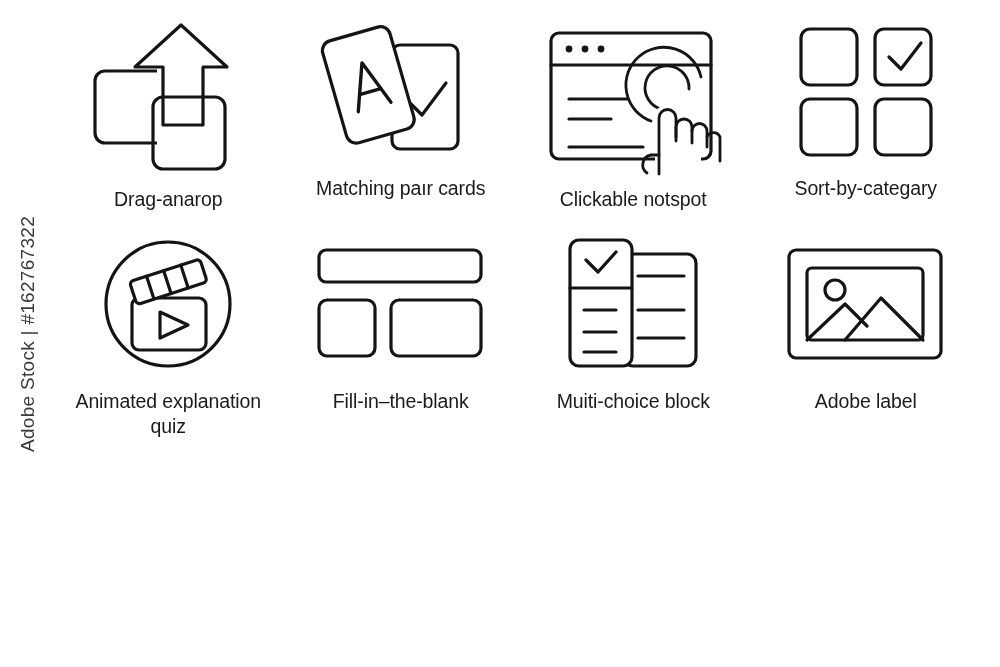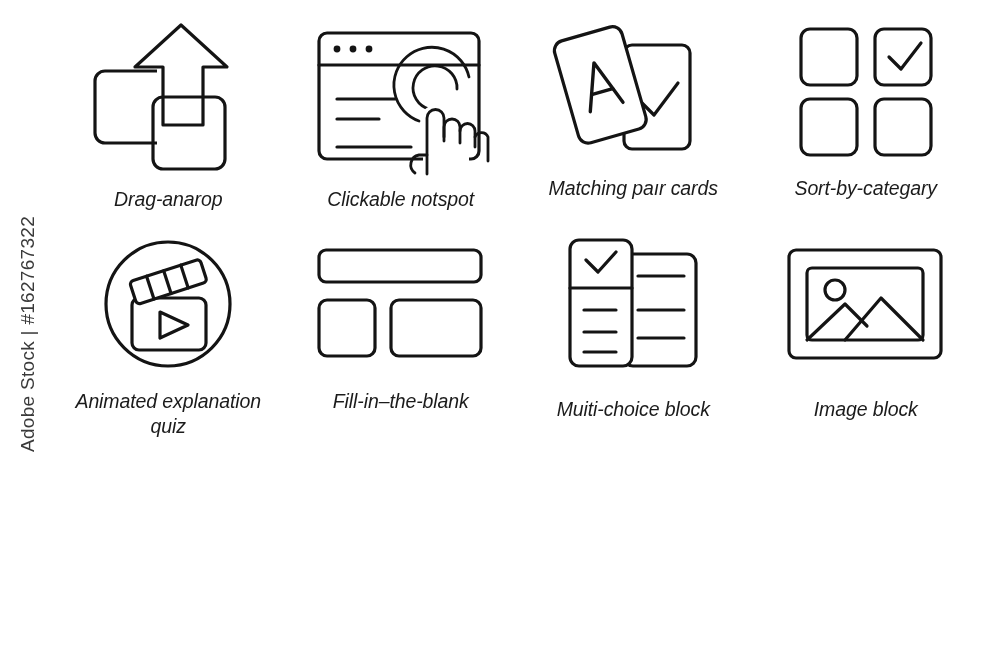--- a/index.html
+++ b/index.html
@@ -42,21 +42,20 @@
   
   .grid {
     position: absolute;
     left: 52px;
     top: 16px;
     width: 930px;
     height: 640px;
     display: grid;
     grid-template-columns: repeat(4, 1fr);
     grid-template-rows: repeat(3, 1fr);
-    font-style: italic;
   }
   .cell {
     display: flex;
     flex-direction: column;
     align-items: center;
     justify-content: flex-start;
   }
   .icon-box {
     width: 180px;
     height: 160px;
@@ -77,21 +76,21 @@
     max-width: 215px;
     font-family: "Liberation Sans", sans-serif;
     letter-spacing: -0.1px;
   }
 
   
   .row1 .icon-box { height: 165px; }
   .row2 .icon-box { height: 150px; }
   .row3 .icon-box { height: 150px; }
   .row2 .label { margin-top: 10px; }
-  .row3 .label { margin-top: 18px; }
+  .row3 .label { margin-top: 10px; }
 
   .stroke {
     fill: none;
     stroke: #141414;
     stroke-width: 3.2;
     stroke-linecap: round;
     stroke-linejoin: round;
   }
   .stroke-thin {
     fill: none;
@@ -127,20 +126,37 @@
           <rect class="stroke" x="12" y="52" width="72" height="72" rx="10"></rect>
           <rect class="white-fill" x="74" y="12" width="66" height="120"></rect>
           <rect class="stroke" x="70" y="78" width="72" height="72" rx="10"></rect>
           <path class="stroke" d="M52 48 L98 6 L144 48 L120 48 L120 106 L80 106 L80 48 Z"></path>
         </svg>
       </div>
       <div class="label">Drag-anarop</div>
     </div>
 
 
+
+    <div class="cell row2">
+      <div class="icon-box">
+        <svg width="170" height="140" viewBox="0 0 170 140" aria-hidden="true">
+          <rect class="stroke white-fill" x="76" y="24" width="66" height="104" rx="8"></rect>
+          <path class="stroke" d="M92 80 L106 94 L130 62"></path>
+          <g transform="rotate(-16 56 66)">
+            <rect class="stroke white-fill" x="18" y="10" width="70" height="106" rx="10"></rect>
+          </g>
+          <g transform="rotate(-16 56 66)">
+            <path class="glyph-a" d="M36 86 L53 40 L70 86"></path>
+            <line class="glyph-a" x1="42" y1="70" x2="64" y2="70"></line>
+          </g>
+        </svg>
+      </div>
+      <div class="label">Matching paır cards</div>
+    </div>
 
     <div class="cell row1">
       <div class="icon-box">
         <svg width="180" height="160" viewBox="0 0 180 160" aria-hidden="true">
           <rect class="stroke" x="8" y="14" width="160" height="126" rx="8"></rect>
           <line class="stroke" x1="8" y1="46" x2="168" y2="46"></line>
           <circle class="fill-dot" cx="26" cy="30" r="3.4"></circle>
           <circle class="fill-dot" cx="42" cy="30" r="3.4"></circle>
           <circle class="fill-dot" cx="58" cy="30" r="3.4"></circle>
           <line class="stroke" x1="26" y1="80" x2="84" y2="80"></line>
@@ -154,37 +170,20 @@
           <path class="stroke-thin" d="M149 112 A7.5 7.5 0 0 1 164 112 L164 128"></path>
           <path class="stroke-thin" d="M164 118 A7 7 0 0 1 177 118 L177 142"></path>
           <path class="stroke-thin" d="M116 136 L108 136 A10 10 0 0 0 104 154"></path>
         </svg>
       </div>
       <div class="label">Clickable notspot</div>
     </div>
 
     <div class="cell row2">
       <div class="icon-box">
-        <svg width="170" height="140" viewBox="0 0 170 140" aria-hidden="true">
-          <rect class="stroke white-fill" x="76" y="24" width="66" height="104" rx="8"></rect>
-          <path class="stroke" d="M92 80 L106 94 L130 62"></path>
-          <g transform="rotate(-16 56 66)">
-            <rect class="stroke white-fill" x="18" y="10" width="70" height="106" rx="10"></rect>
-          </g>
-          <g transform="rotate(-16 56 66)">
-            <path class="glyph-a" d="M36 86 L53 40 L70 86"></path>
-            <line class="glyph-a" x1="42" y1="70" x2="64" y2="70"></line>
-          </g>
-        </svg>
-      </div>
-      <div class="label">Matching paır cards</div>
-    </div>
-
-    <div class="cell row2">
-      <div class="icon-box">
         <svg width="150" height="140" viewBox="0 0 150 140" aria-hidden="true">
           <rect class="stroke" x="10" y="8" width="56" height="56" rx="9"></rect>
           <rect class="stroke" x="84" y="8" width="56" height="56" rx="9"></rect>
           <rect class="stroke" x="10" y="78" width="56" height="56" rx="9"></rect>
           <rect class="stroke" x="84" y="78" width="56" height="56" rx="9"></rect>
           <path class="stroke" d="M98 36 L110 48 L130 22"></path>
         </svg>
       </div>
       <div class="label">Sort-by-categary</div>
     </div>
@@ -238,19 +237,19 @@
     <div class="cell row3">
       <div class="icon-box">
         <svg width="165" height="125" viewBox="0 0 165 125" aria-hidden="true">
           <rect class="stroke" x="6" y="8" width="152" height="108" rx="7"></rect>
           <rect class="stroke" x="24" y="26" width="116" height="72" rx="5"></rect>
           <circle class="stroke" cx="52" cy="48" r="10"></circle>
           <path class="stroke" d="M24 98 L62 62 L84 84"></path>
           <path class="stroke" d="M62 98 L98 56 L140 98"></path>
         </svg>
       </div>
-      <div class="label">Image block</div>
+      <div class="label">Adobe label</div>
     </div>
 
 
 
   </div>
 </div>
 
 </body></html>

